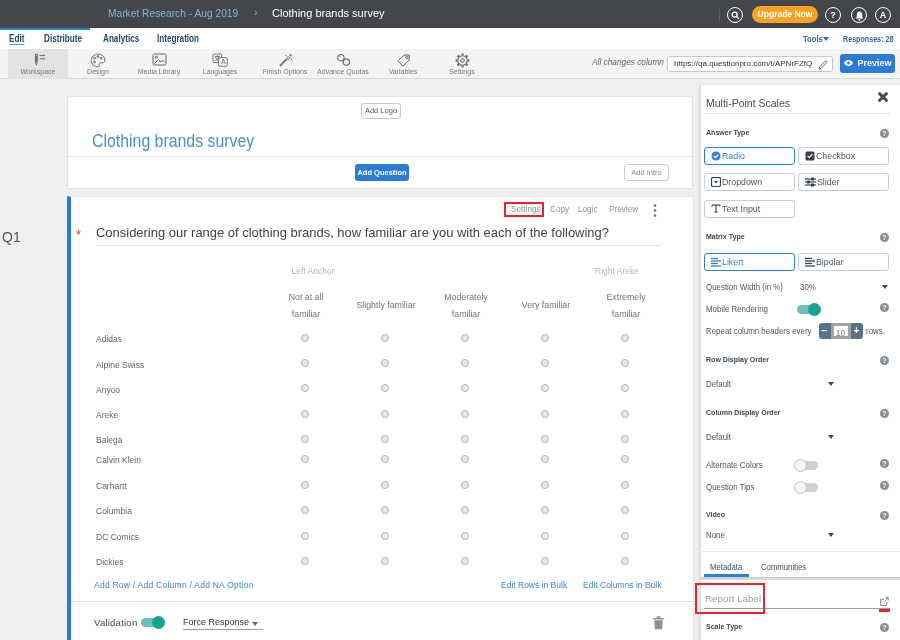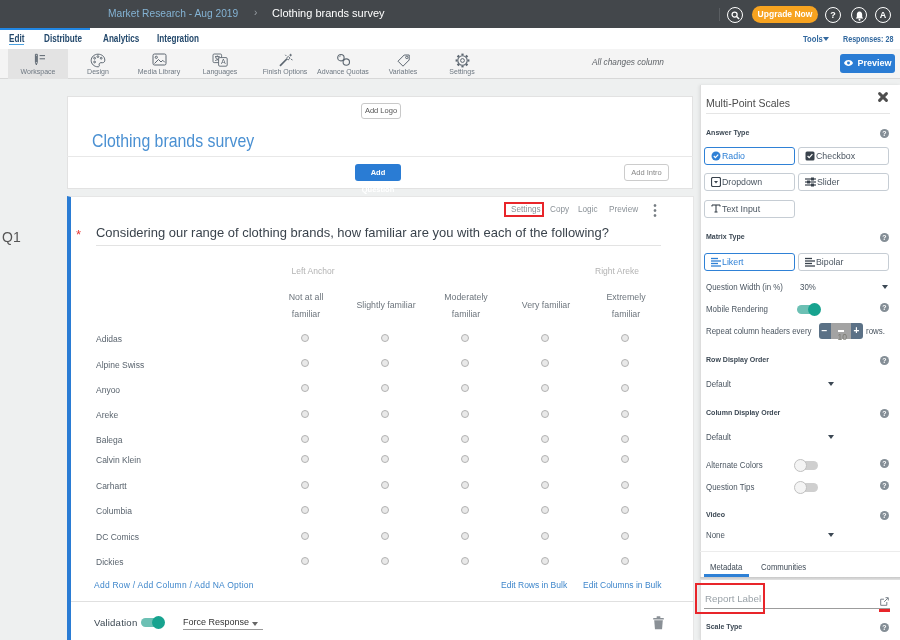--- a/index.html
+++ b/index.html
@@ -27,21 +27,21 @@
 .tool svg { margin-top:4px; }
 .tool.sel { background:#e3e3e3; }
 .savetxt { position:absolute; left:592px; top:8px; width:65px; text-align:right; font-size:8.3px; font-style:italic; color:#5f6368; white-space:nowrap; }
 .urlbox { position:absolute; left:667px; top:7px; width:166px; height:16px; background:#fff; border:1px solid #c8c8c8; border-radius:3px; font-size:8px; color:#333; line-height:14px; padding-left:6px; white-space:nowrap; overflow:hidden; }
 .previewbtn { position:absolute; left:840px; top:5px; width:55px; height:19px; background:#2a7cd4; border-radius:3px; color:#fff; font-size:9px; font-weight:bold; text-align:center; line-height:19px; }
 
 .titlecard { position:absolute; left:67px; top:96px; width:626px; height:93px; background:#fff; border:1px solid #e2e2e2; }
 .addlogo { position:absolute; left:361px; top:103px; width:40px; height:16px; background:#fff; border:1px solid #c9c9c9; border-radius:3px; font-size:7.5px; color:#555; text-align:center; line-height:14px; }
 .stitle { position:absolute; left:92px; top:130px; font-size:19px; color:#4a90d2; display:inline-block; transform:scaleX(0.835); transform-origin:0 50%; white-space:nowrap; }
 .carddiv { position:absolute; left:67px; top:156px; width:626px; border-top:1px solid #e8e8e8; }
-.addq { position:absolute; left:355px; top:164px; width:46px; height:17px; background:#2a7cd4; border-radius:3px; color:#fff; font-size:7.5px; font-weight:bold; text-align:center; line-height:17px; }
+.addq { position:absolute; left:355px; top:164px; width:54px; height:17px; background:#2a7cd4; border-radius:3px; color:#fff; font-size:7.5px; font-weight:bold; text-align:center; line-height:17px; }
 .addintro { position:absolute; left:624px; top:164px; width:45px; height:17px; background:#fff; border:1px solid #ccc; border-radius:3px; color:#888; font-size:7.5px; text-align:center; line-height:15px; }
 
 .qlabel { position:absolute; left:3px; top:229px; font-size:14px; color:#555; }
 .qcard { position:absolute; left:67px; top:196px; width:627px; height:444px; background:#fff; border-left:4px solid #2a7cd4; border-top:1px solid #e6e6e6; border-right:1px solid #e6e6e6; }
 .qactions { position:absolute; top:205px; font-size:8.2px; color:#8b9298; }
 .setbox { position:absolute; left:504px; top:202px; width:40px; height:15px; border:2px solid #e8252a; }
 .qaster { position:absolute; left:76px; top:226.5px; color:#e53935; font-size:13px; }
 .qtext { position:absolute; left:96px; top:224.5px; font-size:13px; color:#3a434c; display:inline-block; transform:scaleX(0.997); transform-origin:0 50%; white-space:nowrap; }
 .qdiv { position:absolute; left:96px; top:245px; width:565px; border-top:1px solid #e3e3e3; }
 .anchor { position:absolute; top:266px; font-size:8.5px; color:#b3b3b3; width:80px; text-align:center; }
@@ -180,20 +180,25 @@
             <line x1="0.6" y1="7.5" x2="2.4" y2="7.5"></line>
             <line x1="12.6" y1="7.5" x2="14.4" y2="7.5"></line>
             <line x1="2.6" y1="2.6" x2="3.9" y2="3.9"></line>
             <line x1="11.1" y1="11.1" x2="12.4" y2="12.4"></line>
             <line x1="2.6" y1="12.4" x2="3.9" y2="11.1"></line>
             <line x1="11.1" y1="3.9" x2="12.4" y2="2.6"></line>
           </g>
         </g>
       </svg><div class="lbl">Settings</div></div>
   <span class="savetxt">All changes column</span>
+  <div class="urlbox">https://qa.questionpro.com/t/APNrFZfQ
+    <svg width="10" height="10" viewBox="0 0 10 10" style="position:absolute; right:4px; top:3px;">
+        <path d="M1 9 L1.6 6.8 L7.2 1.2 C7.6 0.8 8.3 0.8 8.7 1.2 C9.1 1.6 9.1 2.3 8.7 2.7 L3.1 8.3 Z" fill="none" stroke="#555" stroke-width="0.9"></path>
+      </svg>
+  </div>
   <div class="previewbtn"><svg width="11" height="8" viewBox="0 0 12 8" style="vertical-align:-1px; margin-right:3px;">
         <path d="M1 4 C2.5 1.5 4 0.8 6 0.8 C8 0.8 9.5 1.5 11 4 C9.5 6.5 8 7.2 6 7.2 C4 7.2 2.5 6.5 1 4 Z" fill="#fff"></path>
         <circle cx="6" cy="4" r="1.6" fill="#2a7cd4"></circle>
       </svg>Preview</div>
 </div>
 
 <div class="titlecard"></div>
 <div class="addlogo">Add Logo</div>
 <div class="stitle">Clothing brands survey</div>
 <div class="carddiv"></div>
@@ -366,21 +371,21 @@
 <span class="sb sb-reg" style="left:706px; top:282px;">Question Width (in %)</span>
 <span class="sb sb-reg" style="left:800px; top:282px;">30%</span>
 <div class="sb sb-caret" style="left:882px; top:285px;"></div>
 <span class="sb sb-reg" style="left:706px; top:304px;">Mobile Rendering</span>
 <div class="tgl-on" style="left:797px; top:305px;">
     <div class="knob"></div>
   </div>
 <div class="sb sb-help" style="left:880px; top:303px;">?</div>
 <span class="sb sb-reg" style="left:706px; top:326px;">Repeat column headers every</span>
 <div class="sb" style="left:818.5px; top:322.5px; width:12px; height:16px; background:#5b7186; color:#fff; text-align:center; font-size:10px; font-weight:bold; line-height:15px; border-radius:3px 0 0 3px;">−</div>
-<div class="sb" style="left:830.5px; top:322.5px; width:20px; height:16px; background:#fff; border:7px solid #a3a3a3; text-align:center; font-size:8.5px; color:#7a7a72; line-height:14px;">10</div>
+<div class="sb" style="left:830.5px; top:322.5px; width:20px; height:16px; background:#fff; border:3px solid #a3a3a3; text-align:center; font-size:8.5px; color:#7a7a72; line-height:14px;">10</div>
 <div class="sb" style="left:850.5px; top:322.5px; width:12px; height:16px; background:#5b7186; color:#fff; text-align:center; font-size:10px; font-weight:bold; line-height:15px; border-radius:0 3px 3px 0;">+</div>
 <span class="sb sb-reg" style="left:866px; top:326px;">rows.</span>
 <span class="sb sb-label" style="left:706px; top:355px;">Row Display Order</span>
 <div class="sb sb-help" style="left:880px; top:356px;">?</div>
 <span class="sb sb-reg" style="left:706px; top:379px;">Default</span>
 <div class="sb sb-caret" style="left:828px; top:382px;"></div>
 <span class="sb sb-label" style="left:706px; top:408px;">Column Display Order</span>
 <div class="sb sb-help" style="left:880px; top:409px;">?</div>
 <span class="sb sb-reg" style="left:706px; top:432px;">Default</span>
 <div class="sb sb-caret" style="left:828px; top:435px;"></div>

